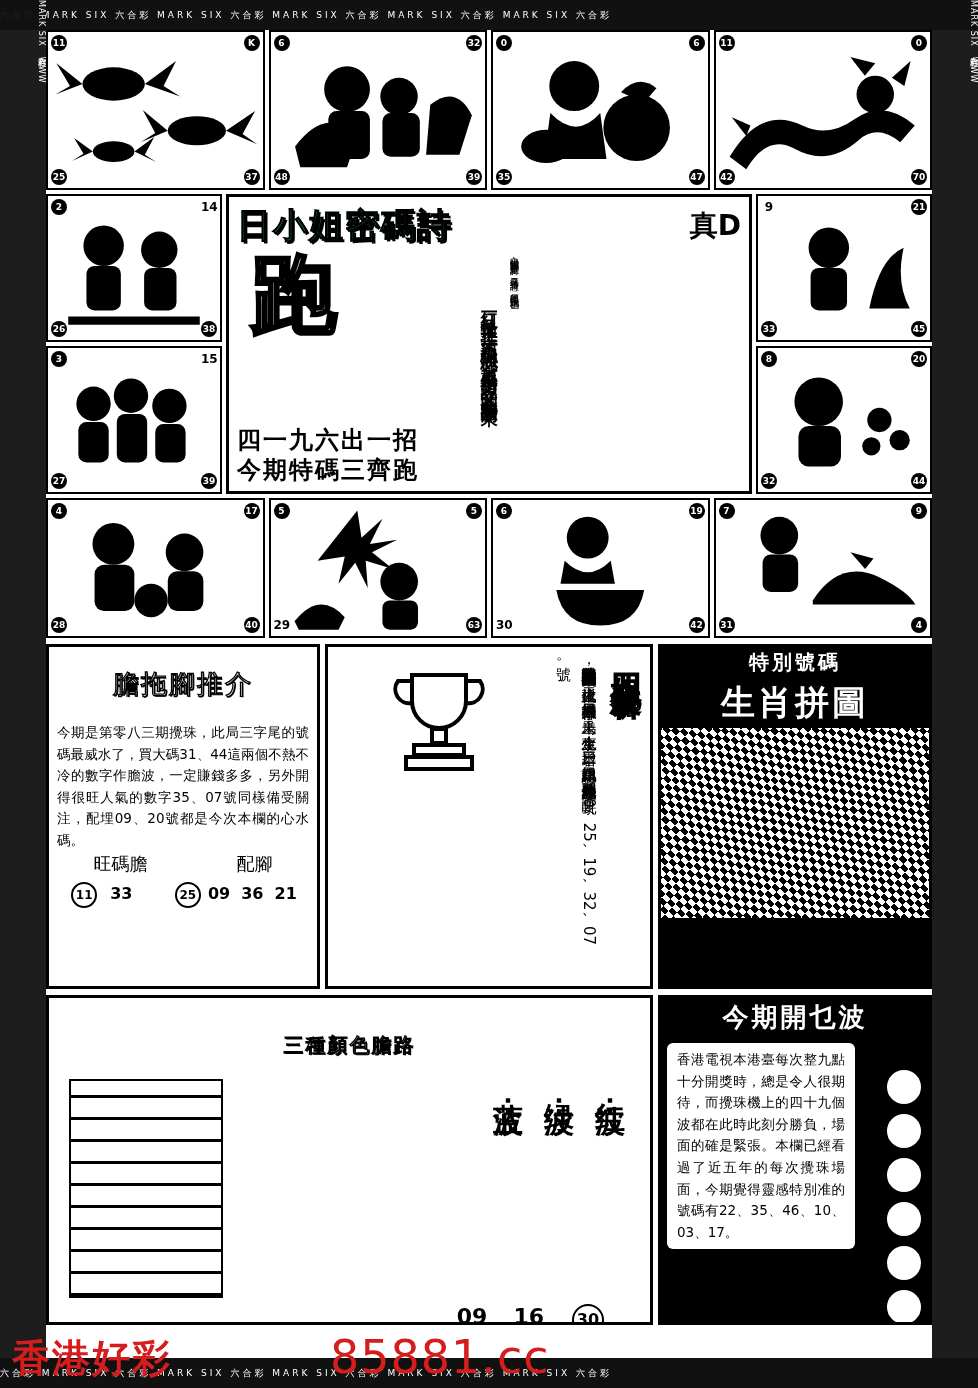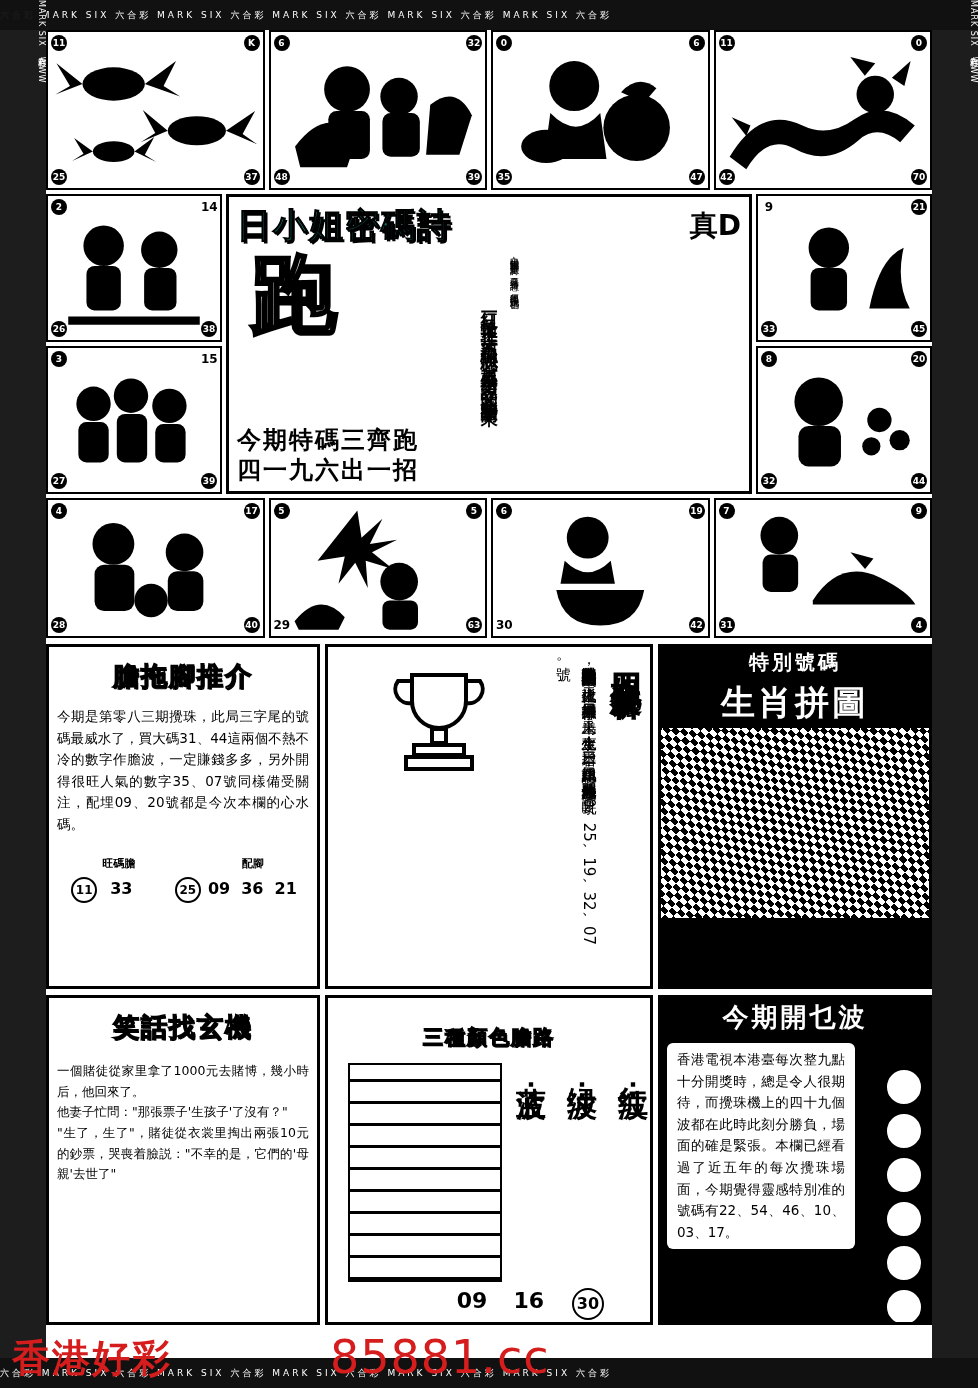--- a/index.html
+++ b/index.html
@@ -35,21 +35,21 @@
   .poster-body{display:flex;flex:1;}
   .poster-left{flex:0 0 46%;display:flex;flex-direction:column;justify-content:space-between;}
   .big-word{font-size:86px;font-weight:bold;color:#fff;-webkit-text-stroke:3px #000;line-height:1;margin:2px 0 0 14px;}
   .poster-lines{font-size:24px;font-weight:bold;letter-spacing:2px;line-height:1.25;}
   .poem{display:flex;flex-direction:row-reverse;gap:6px;font-size:17px;font-weight:bold;writing-mode:vertical-rl;height:150px;letter-spacing:3px;margin-left:10px;}
   .poem-note{writing-mode:vertical-rl;font-size:9px;line-height:1.4;letter-spacing:1px;margin-left:6px;height:150px;}
 
   
   .panels{display:flex;gap:5px;}
   .panel{border:3px solid #000;background:#fff;position:relative;overflow:hidden;}
-  .panel-title{font-weight:bold;font-size:26px;text-align:center;letter-spacing:2px;color:#fff;-webkit-text-stroke:1.3px #000;text-shadow:1px 1px 0 #000;margin:12px 0;}
+  .panel-title{font-weight:normal;font-size:26px;text-align:center;letter-spacing:2px;color:#fff;-webkit-text-stroke:1.3px #000;text-shadow:1px 1px 0 #000;margin:20px 0;}
   .panel-title.small{font-size:20px;}
   .ptext{font-size:13.5px;line-height:1.6;padding:0 8px;text-align:justify;}
   .vtext{writing-mode:vertical-rl;font-size:15px;line-height:1.7;height:290px;padding:4px;text-align:justify;}
   .vtitle{writing-mode:vertical-rl;font-weight:bold;font-size:30px;color:#fff;-webkit-text-stroke:1.2px #000;letter-spacing:3px;height:200px;}
   .ball{display:inline-block;width:22px;height:22px;border-radius:50%;border:2px solid #000;text-align:center;line-height:22px;font-size:12px;font-weight:bold;margin:0 2px;}
   .invert-title{background:#000;color:#fff;font-weight:bold;font-size:28px;text-align:center;letter-spacing:3px;padding:2px 0;}
   .mosaic{width:100%;height:190px;background:
     repeating-linear-gradient(45deg,#000 0 5px,#fff 5px 10px),
     repeating-linear-gradient(-45deg,#000 0 7px,#fff 7px 14px);
     background-blend-mode:difference;}
@@ -194,22 +194,22 @@
 
       <div class="poster">
         <div style="display:flex;align-items:center;justify-content:space-between">
           <div class="poster-title">日小姐密碼詩</div>
           <div style="font-size:28px;font-weight:bold">真D</div>
         </div>
         <div class="poster-body">
           <div class="poster-left">
             <div class="big-word">跑</div>
             <div>
+              <div class="poster-lines">四一九六出一招</div>
               <div class="poster-lines">今期特碼三齊跑</div>
-              <div class="poster-lines">四一九六出一招</div>
             </div>
           </div>
           <div class="poem">
             <div>又開此語重開來</div>
             <div>六根未爭勿須說</div>
             <div>六親不認無愧心</div>
             <div>紅日一輪天上挂</div>
           </div>
           <div class="poem-note">白小姐特別準數神童獻詩，只要猜邊詩意，便從圖中找到密碼。</div>
         </div>
@@ -316,21 +316,21 @@
         <div class="num bl">31</div>
         <div class="num br">4</div>
       </div>
     </div>
 
     <div class="panels" style="height:345px;margin-top:6px">
 
       <div class="panel" style="flex:0 0 268px">
         <div class="panel-title">膽拖腳推介</div>
         <div class="ptext">今期是第零八三期攪珠，此局三字尾的號碼最威水了，買大碼31、44這兩個不熱不冷的數字作膽波，一定賺錢多多，另外開得很旺人氣的數字35、07號同樣備受關注，配埋09、20號都是今次本欄的心水碼。</div>
-        <div style="display:flex;justify-content:space-around;margin-top:20px;font-weight:bold;font-size:11px">
+        <div style="display:flex;justify-content:space-around;margin-top:0;font-weight:normal;font-size:18px">
           <span>旺碼膽</span>
           <span>配腳</span>
         </div>
         <div style="display:flex;justify-content:space-around;align-items:center;margin-top:6px">
           <div>
             <span class="ball">11</span>
             <span style="font-size:16px;font-weight:bold;margin-left:6px">33</span>
           </div>
           <div>
             <span class="ball">25</span>
@@ -360,26 +360,20 @@
 
       <div class="panel" style="flex:0 0 268px;background:#000">
         <div class="invert-title" style="font-size:20px">特別號碼</div>
         <div class="invert-title" style="font-size:34px">生肖拼圖</div>
         <div class="mosaic"></div>
       </div>
     </div>
 
     <div class="panels" style="height:330px;margin-top:6px">
 
-      <div class="panel" style="flex:0 0 268px">
-        <div class="panel-title">笑話找玄機</div>
-        <div class="joke" style="white-space:pre-line">一個賭徒從家里拿了1000元去賭博，幾小時后，他回來了。
-他妻子忙問："那張票子'生孩子'了沒有？"
-"生了，生了"，賭徒從衣裳里掏出兩張10元的鈔票，哭喪着臉説："不幸的是，它們的'母親'去世了"</div>
-      </div>
 
       <div class="panel" style="flex:1;padding:14px">
         <div class="panel-title small">三種顏色膽路</div>
         <div style="display:flex;gap:8px;padding:0 6px">
           <div style="flex:0 0 150px;height:215px;background:
               repeating-linear-gradient(0deg,#000 0 3px,#fff 3px 22px),
               repeating-linear-gradient(90deg,#000 0 3px,#fff 3px 22px);border:2px solid #000"></div>
           <div style="flex:1;display:flex;flex-direction:row-reverse;gap:10px;justify-content:flex-start">
             <div style="text-align:center">
               <div class="cw">红波：</div>
@@ -399,21 +393,21 @@
         </div>
         <div style="display:flex;gap:26px;justify-content:flex-end;padding:6px 30px 0 0;font-size:22px;font-weight:bold">
           <span>15</span>
           <span>27</span>
           <span class="ball" style="width:28px;height:28px;line-height:28px;font-size:16px">07</span>
         </div>
       </div>
 
       <div class="panel" style="flex:0 0 268px;background:#000;color:#fff">
         <div class="invert-title" style="font-size:26px">今期開乜波</div>
-        <div style="margin:6px;background:#fff;color:#000;border-radius:6px;padding:6px 10px;font-size:13.5px;line-height:1.6;width:168px;text-align:justify">香港電視本港臺每次整九點十分開獎時，總是令人很期待，而攪珠機上的四十九個波都在此時此刻分勝負，場面的確是緊張。本欄已經看過了近五年的每次攪珠場面，今期覺得靈感特別准的號碼有22、54、46、10、03、17。</div>
+        <div style="margin:6px;background:#fff;color:#000;border-radius:6px;padding:6px 10px;font-size:13.5px;line-height:1.6;width:168px;text-align:justify">香港電視本港臺每次整九點十分開獎時，總是令人很期待，而攪珠機上的四十九個波都在此時此刻分勝負，場面的確是緊張。本欄已經看過了近五年的每次攪珠場面，今期覺得靈感特別准的號碼有22、35、46、10、03、17。</div>
         <div class="lotto-nums">
           <div class="b">29</div>
           <div class="b">14</div>
           <div class="b">10</div>
           <div class="b">23</div>
           <div class="b">37</div>
           <div class="b">48</div>
         </div>
       </div>
     </div>

